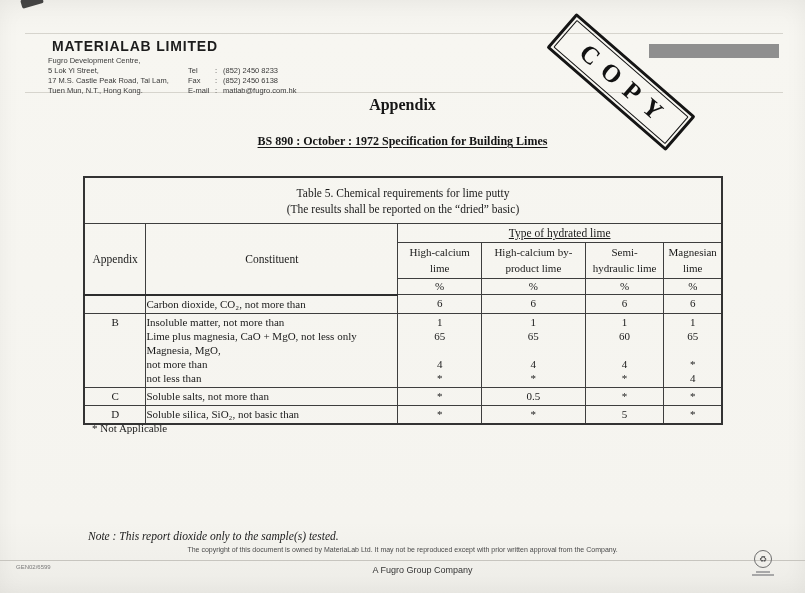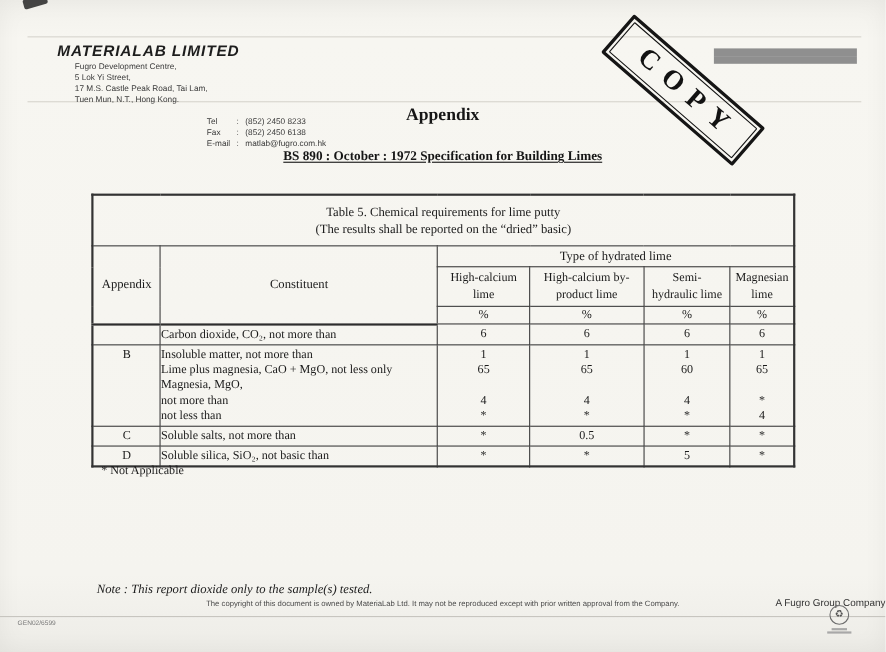--- a/index.html
+++ b/index.html
@@ -14,23 +14,23 @@
   
   .corner-smudge { left:21px; top:-3px; width:22px; height:9px; background:#262626;
     transform:rotate(-16deg); border-radius:2px; opacity:.85; }
 
   
   .rule { height:1px; background:#d6d4cd; }
   #rule1 { left:25px; right:22px; top:33px; }
   #rule2 { left:25px; right:22px; top:92px; }
   #rule3 { left:0; right:0; top:560px; background:#c7c5bf; }
 
-  .company-name { left:52px; top:38px; font-weight:bold; font-size:14px; letter-spacing:.8px; color:#1d1d1d;font-style:italic; }
-  .address { left:68px; top:56px; font-size:7.5px; line-height:10px; color:#3a3a3a; }
-  .contacts { left:188px; top:66px; font-size:7.5px; line-height:10px; color:#3a3a3a;margin-top:40px; }
+  .company-name { left:52px; top:38px; font-weight:bold; font-size:14px; letter-spacing:.8px; color:#1d1d1d; }
+  .address { left:48px; top:56px; font-size:7.5px; line-height:10px; color:#3a3a3a; }
+  .contacts { left:188px; top:66px; font-size:7.5px; line-height:10px; color:#3a3a3a; }
   .contact-row { display:flex; }
   .contact-label { width:27px; }
   .contact-sep { width:8px; }
 
   
   #stamp { left:542px; top:59px; width:158px; height:46px; transform:rotate(41deg); }
   .stamp-outer { position:absolute; inset:0; border:3px solid #151515; border-radius:2px; }
   .stamp-inner { position:absolute; inset:5px; border:1.5px solid #151515; border-radius:1px;
     display:flex; align-items:center; justify-content:center; }
   .stamp-text { font-family:"Liberation Serif", serif; font-weight:bold; font-size:25px;
@@ -49,38 +49,38 @@
   #spec-title { top:134px; font-size:12px; text-decoration:underline; text-underline-offset:2px; }
 
   
   #limes-table { position:absolute; left:83px; top:176px; width:640px; border-collapse:collapse;
     font-family:"Liberation Serif","DejaVu Serif", serif; font-size:11px; color:#1a1a1a;
     border:2px solid #333; }
   #limes-table td { border:1px solid #3e3e3e; padding:0; }
   .caption-cell { text-align:center; font-size:11.5px; line-height:16px; padding:7px 4px 6px !important; }
   .c { text-align:center; }
   .hdr { font-size:11.5px; }
-  .group-cell { line-height:16px; padding:1px 0 !important; }
+  .group-cell { line-height:16px; padding:1px 0 !important;text-decoration:underline; }
   .type-cell { line-height:15.5px; padding:2px 1px !important; }
   .unit-row td { border-bottom:2.5px solid #2d2d2d; padding:1px 0 2px !important; }
   .hdr-span { border-bottom:2.5px solid #2d2d2d !important; }
   .body-row td { line-height:14px; padding:1px 0 2px !important; }
   .constituent { padding:1px 4px 2px 6px !important;margin-left:13px; }
   .top { vertical-align:top; }
   .ln { min-height:14px; line-height:14px; }
 
   .footnote { left:92px; top:422px; font-family:"Liberation Serif","DejaVu Serif", serif;
     font-size:11px; color:#1d1d1d; }
 
   
   #note-line { left:88px; top:530px; font-family:"Liberation Serif", serif; font-style:italic;
     font-size:11.5px; color:#202020; }
   #copyright { left:0; right:0; top:546px; text-align:center; font-size:7px; color:#4a4a4a; }
   #doc-code { left:16px; top:564px; font-size:6px; color:#7a7a7a; }
-  #footer-company { left:0; right:0; top:543px; text-align:right; font-size:9px; color:#333;margin-left:40px; }
+  #footer-company { left:0; right:0; top:565px; text-align:center; font-size:9px; color:#333;margin-left:40px; }
 
   #seal { left:751px; top:550px; width:24px; text-align:center; }
   .seal-circle { width:16px; height:16px; border:1.2px solid #6e6e6e; border-radius:50%;
     margin:0 auto; display:flex; align-items:center; justify-content:center; }
   .seal-glyph { font-family:"DejaVu Sans", sans-serif; font-size:9px; color:#555; line-height:1; }
   .seal-caption-line { height:1.5px; background:#a8a8a8; margin:1.5px auto 0; }
   .seal-caption-line.w1 { width:14px; margin-top:3px; }
   .seal-caption-line.w2 { width:22px; }
 </style>
 </head>

